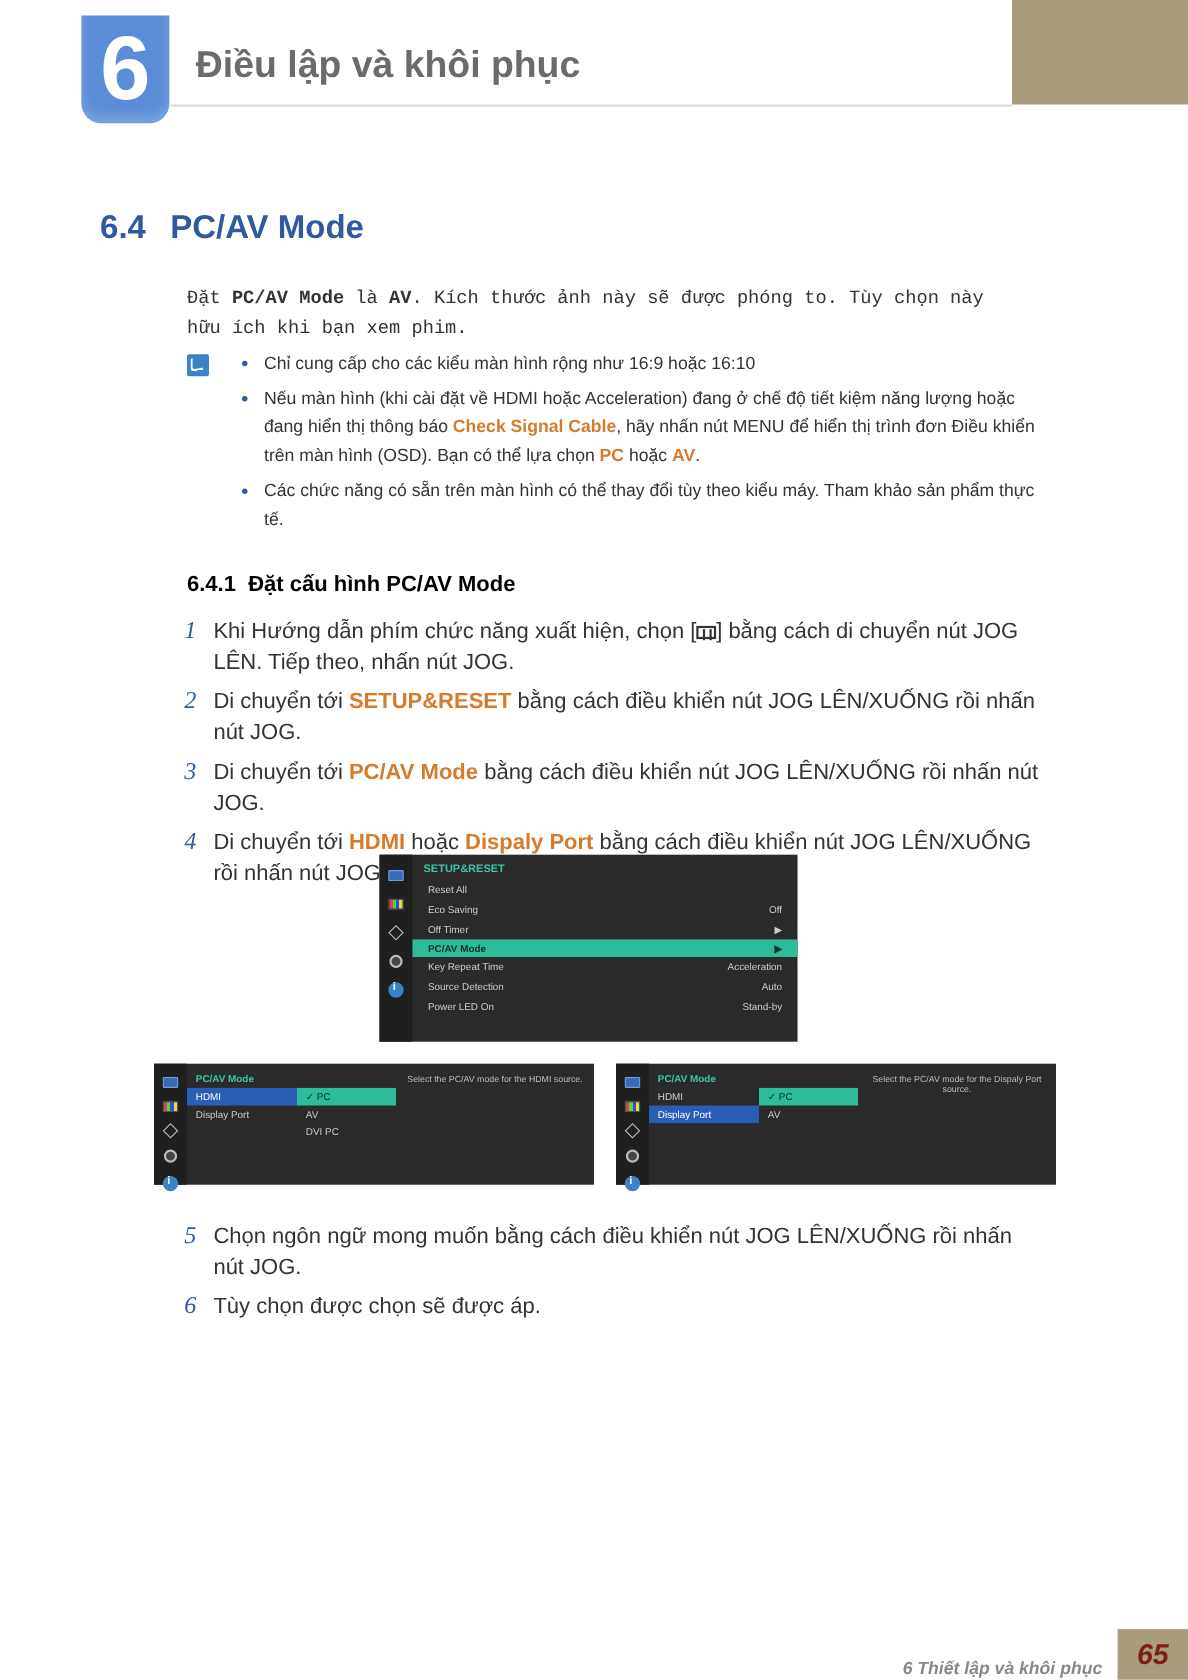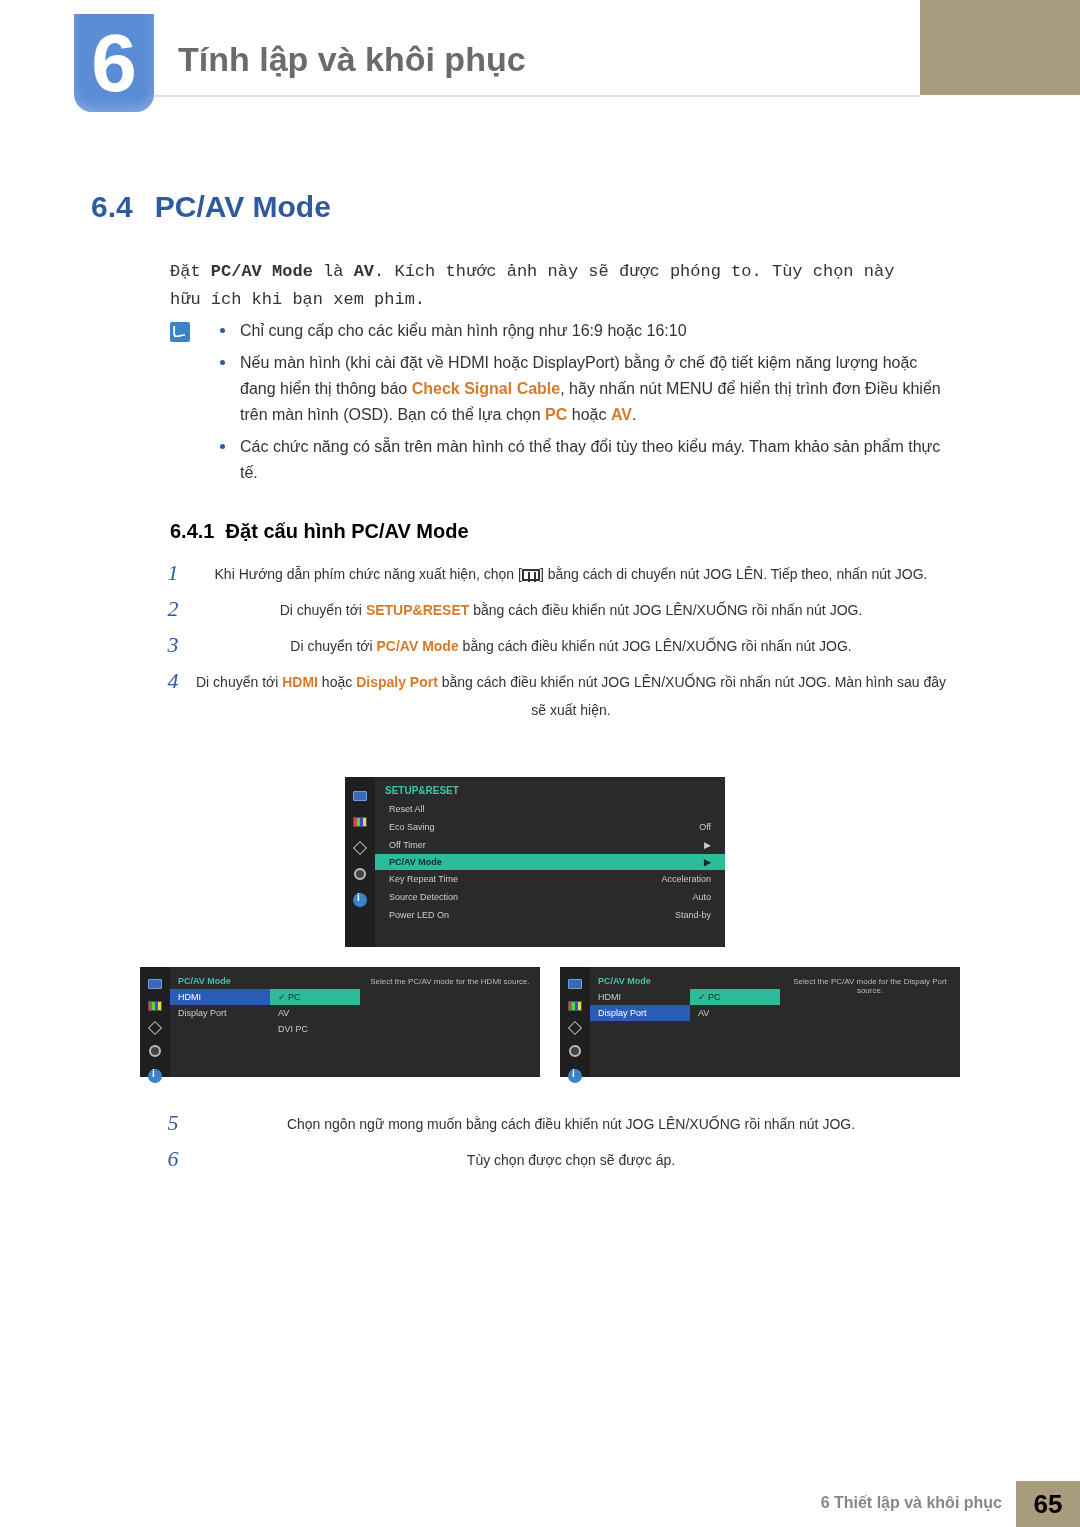--- a/index.html
+++ b/index.html
@@ -129,25 +129,24 @@
   .step-num {
     width: 30px;
     font-size: 22px;
     font-style: italic;
     color: #2f5a9e;
     font-family: Georgia, serif;
     flex-shrink: 0;
     text-align: center;
   }
   .step-body {
-    font-size: 14px;
+    font-size: 20px;
     line-height: 28px;
     flex: 1;
     padding-left: 6px;
-    text-align: center;
   }
   .jog-icon {
     display: inline-block;
     width: 18px; height: 12px;
     border: 2px solid #333;
     vertical-align: middle;
     position: relative;
   }
   .jog-icon::before, .jog-icon::after {
     content: "";
@@ -264,61 +263,62 @@
     top: 1110px; left: 158px;
     width: 790px;
   }
 
   .footer {
     position: absolute;
     bottom: 0; left: 0; right: 0;
     height: 46px;
     display: flex;
     justify-content: flex-end;
-    align-items: flex-start;
+    align-items: flex-end;
+    font-style: italic;
   }
   .footer-text {
     font-size: 16px;
     font-weight: bold;
     color: #888;
     padding: 13px 14px 0 0;
   }
   .footer-box {
     width: 64px;
     background: #a99b7d;
-    color: #000000;
+    color: #7f1d1d;
     font-size: 26px;
     font-weight: bold;
     text-align: center;
     line-height: 46px;
   }
 </style>
 </head>
 <body>
 
 <div class="top-bar"></div>
 
 <div class="chapter-box">6</div>
-<div class="chapter-title">Tính lập và khôi phục</div>
+<div class="chapter-title">Điều lập và khôi phục</div>
 <div class="chapter-underline"></div>
 
 <div class="section-heading">
   <span class="num">6.4</span><span>PC/AV Mode</span>
 </div>
 
 <div class="intro-para">
   <span>Đặt </span><span class="bold">PC/AV Mode</span><span> là </span><span class="bold">AV</span><span>. Kích thước ảnh này sẽ được phóng to. Tùy chọn này hữu ích khi bạn xem phim.</span>
 </div>
 
 <div class="note-block">
   <span class="note-icon"></span>
   <ul class="note-list">
     <li>Chỉ cung cấp cho các kiểu màn hình rộng như 16:9 hoặc 16:10</li>
     <li>
-      <span>Nếu màn hình (khi cài đặt về HDMI hoặc DisplayPort) bằng ở chế độ tiết kiệm năng lượng hoặc đang hiển thị thông báo </span><span class="hl-orange">Check Signal Cable</span><span>, hãy nhấn nút MENU để hiển thị trình đơn Điều khiển trên màn hình (OSD). Bạn có thể lựa chọn </span><span class="hl-orange">PC</span><span> hoặc </span><span class="hl-orange">AV</span><span>.</span>
+      <span>Nếu màn hình (khi cài đặt về HDMI hoặc Acceleration) đang ở chế độ tiết kiệm năng lượng hoặc đang hiển thị thông báo </span><span class="hl-orange">Check Signal Cable</span><span>, hãy nhấn nút MENU để hiển thị trình đơn Điều khiển trên màn hình (OSD). Bạn có thể lựa chọn </span><span class="hl-orange">PC</span><span> hoặc </span><span class="hl-orange">AV</span><span>.</span>
     </li>
     <li>Các chức năng có sẵn trên màn hình có thể thay đổi tùy theo kiểu máy. Tham khảo sản phẩm thực tế.</li>
   </ul>
 </div>
 
 <div class="subsection">
   <span>6.4.1</span>&nbsp;&nbsp;<span>Đặt cấu hình PC/AV Mode</span>
 </div>
 
 <div class="steps">

